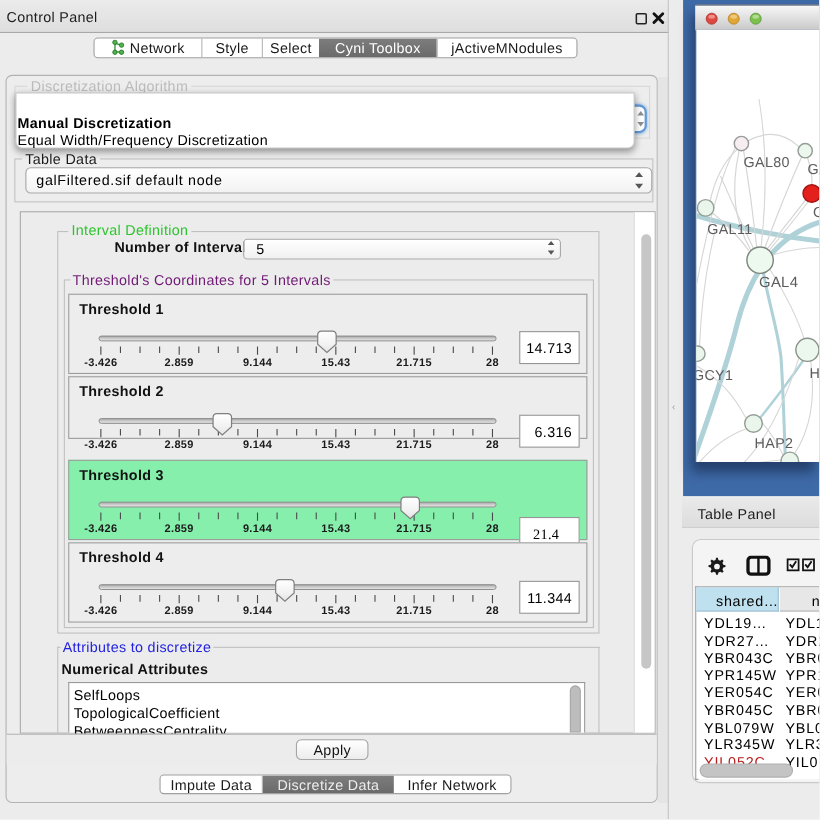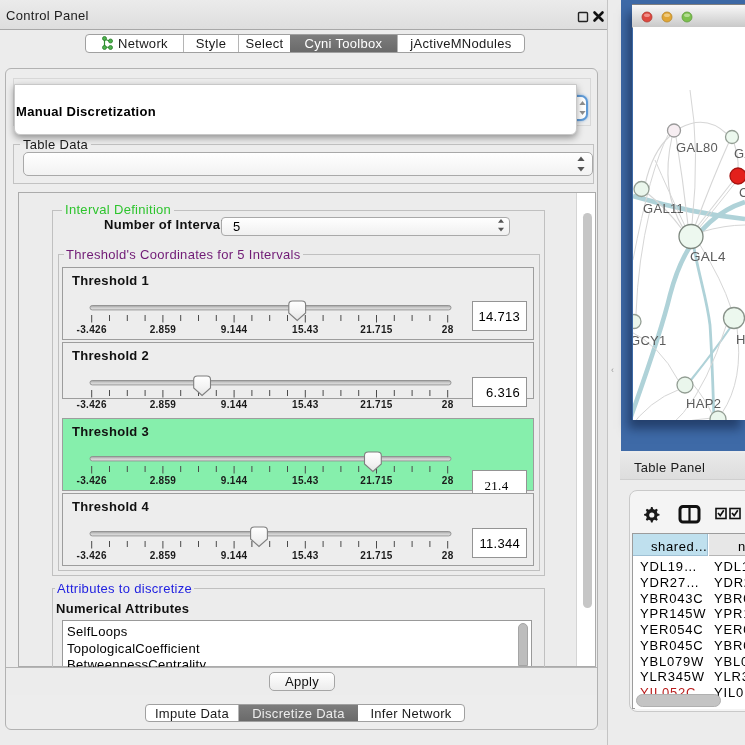--- a/index.html
+++ b/index.html
@@ -27,30 +27,32 @@
 <div class="abs" style="left:0;top:0;width:608px;height:30px;background:linear-gradient(#ebebeb,#dedede);border-bottom:1px solid #a8a8a8;"></div>
 <div class="abs" style="left:6px;top:8px;font-size:13px;color:#1c1c1c;">Control Panel</div>
 <svg class="abs" style="left:576px;top:9px" width="32" height="16">
 <rect x="2.5" y="3.5" width="9" height="9" fill="none" stroke="#222" stroke-width="1.4" rx="1"></rect>
 <path d="M 18.5 3.5 L 26.5 11.5 M 26.5 3.5 L 18.5 11.5" stroke="#111" stroke-width="2.6" stroke-linecap="round"></path>
 </svg>
 
 <div class="abs" style="left:5px;top:68px;width:593px;height:662px;background:#ededed;border:1px solid #b2b2b2;border-radius:6px;"></div>
 
 <div class="abs" style="left:13px;top:78px;width:578px;height:48px;border:1px solid #d8d8d8;z-index:1;"></div>
+<div class="abs" style="left:25px;top:71px;font-size:13px;color:#bcbcbc;background:#ededed;padding:0 3px;z-index:2;">Discretization Algorithm</div>
 
 <div class="abs" style="left:564px;top:94.5px;width:24px;height:26px;background:#fff;border:2.5px solid #5f9ad6;border-radius:7px;box-shadow:0 0 3px #8ab4e0;z-index:2;"></div>
 <svg class="abs" style="left:578px;top:100px;z-index:2" width="9" height="16">
 <path d="M 4.5 1 L 7.6 5 L 1.4 5 Z" fill="#8f8f8f"></path>
       <path d="M 4.5 15 L 7.6 11 L 1.4 11 Z" fill="#8f8f8f"></path>
 </svg>
 
 <div class="abs" style="left:13px;top:144px;width:581px;height:40px;border:1px solid #c2c2c2;"></div>
 <div class="abs" style="left:20px;top:137px;font-size:13px;color:#1a1a1a;background:#ededed;padding:0 3px;">Table Data</div>
 <div class="abs" style="left:23px;top:152px;width:570px;height:24px;background:linear-gradient(#ffffff,#f2f2f2);border:1px solid #a9a9a9;border-radius:5px;"></div>
+<div class="abs" style="left:33px;top:156px;font-size:13px;color:#000;letter-spacing:0.6px;">galFiltered.sif default node</div>
 <svg class="abs" style="left:575px;top:155px" width="12" height="18">
 <path d="M 6 1.5 L 9.6 6 L 2.4 6 Z" fill="#555"></path>
       <path d="M 6 16.5 L 9.6 12 L 2.4 12 Z" fill="#555"></path>
 </svg>
 
 <div class="abs" style="left:18px;top:192px;width:578px;height:475px;background:#ececec;border:1px solid #ababab;"></div>
 
 <div class="abs" style="left:52px;top:210px;width:493px;height:366px;border:1px solid #c0c0c0;"></div>
 <div class="abs" style="left:62px;top:202px;font-size:13px;color:#2ec42e;background:#ececec;padding:0 3px;">Interval Definition</div>
 
@@ -238,20 +240,21 @@
 </div>
 
 <div class="abs" style="left:145px;top:704px;width:320px;height:18px;background:#fff;border:1px solid #a0a0a0;border-radius:4px;overflow:hidden;display:flex;">
  <div style="width:93px;height:100%;border-right:1px solid #b5b5b5;text-align:center;font-size:13px;color:#1a1a1a;padding-top:1px;">Impute Data</div>
  <div style="width:119px;height:100%;background:linear-gradient(#7d7d7d,#6a6a6a);text-align:center;font-size:13px;color:#ededed;padding-top:1px;">Discretize Data</div>
  <div style="flex:1;height:100%;text-align:center;font-size:13px;color:#1a1a1a;padding-top:1px;">Infer Network</div>
 </div>
 
 <div class="abs" style="left:13.5px;top:84px;width:563px;height:50.5px;background:#fff;border:1px solid #c8c8c8;border-radius:0 0 6px 6px;box-shadow:0 3px 7px rgba(0,0,0,0.38);z-index:4;"></div>
 <div class="abs" style="left:16px;top:103.5px;font-size:13px;font-weight:bold;color:#000;z-index:5;">Manual Discretization</div>
+<div class="abs" style="left:16px;top:119.5px;font-size:13px;color:#000;z-index:5;">Equal Width/Frequency Discretization</div>
 
 <div class="abs" style="left:598px;top:70px;width:9px;height:660px;background:#e5e5e5;"></div>
 
 <div class="abs" style="left:607px;top:0;width:1px;height:745px;background:#c4c4c4;"></div>
 <div class="abs" style="left:611px;top:365px;font-size:9px;color:#9a9a9a;">‹</div>
 
 <div class="abs" style="left:621px;top:0;width:124px;height:451px;background:#3e6aa7;"></div>
 <div class="abs" style="left:632px;top:4px;width:113px;height:416px;box-shadow:-4px 9px 10px rgba(15,30,60,0.55);"></div>
 <div class="abs" style="left:632px;top:4px;width:113px;height:23.5px;background:linear-gradient(#f8f8f8,#c9c9c9);border-top:1px solid #808080;border-bottom:1px solid #9a9a9a;"></div>
 <svg class="abs" style="left:636px;top:10px" width="60" height="14">

